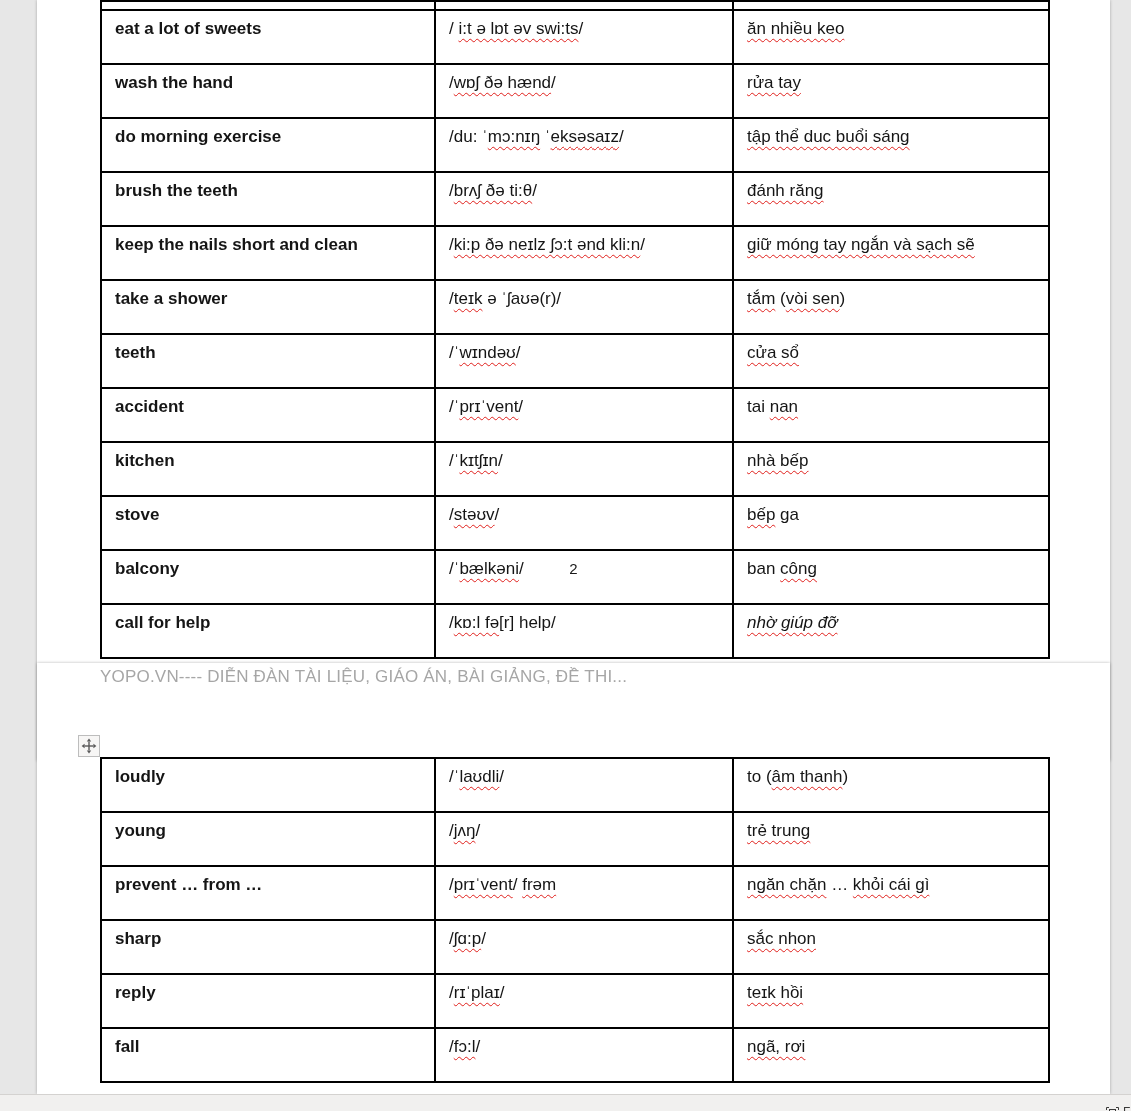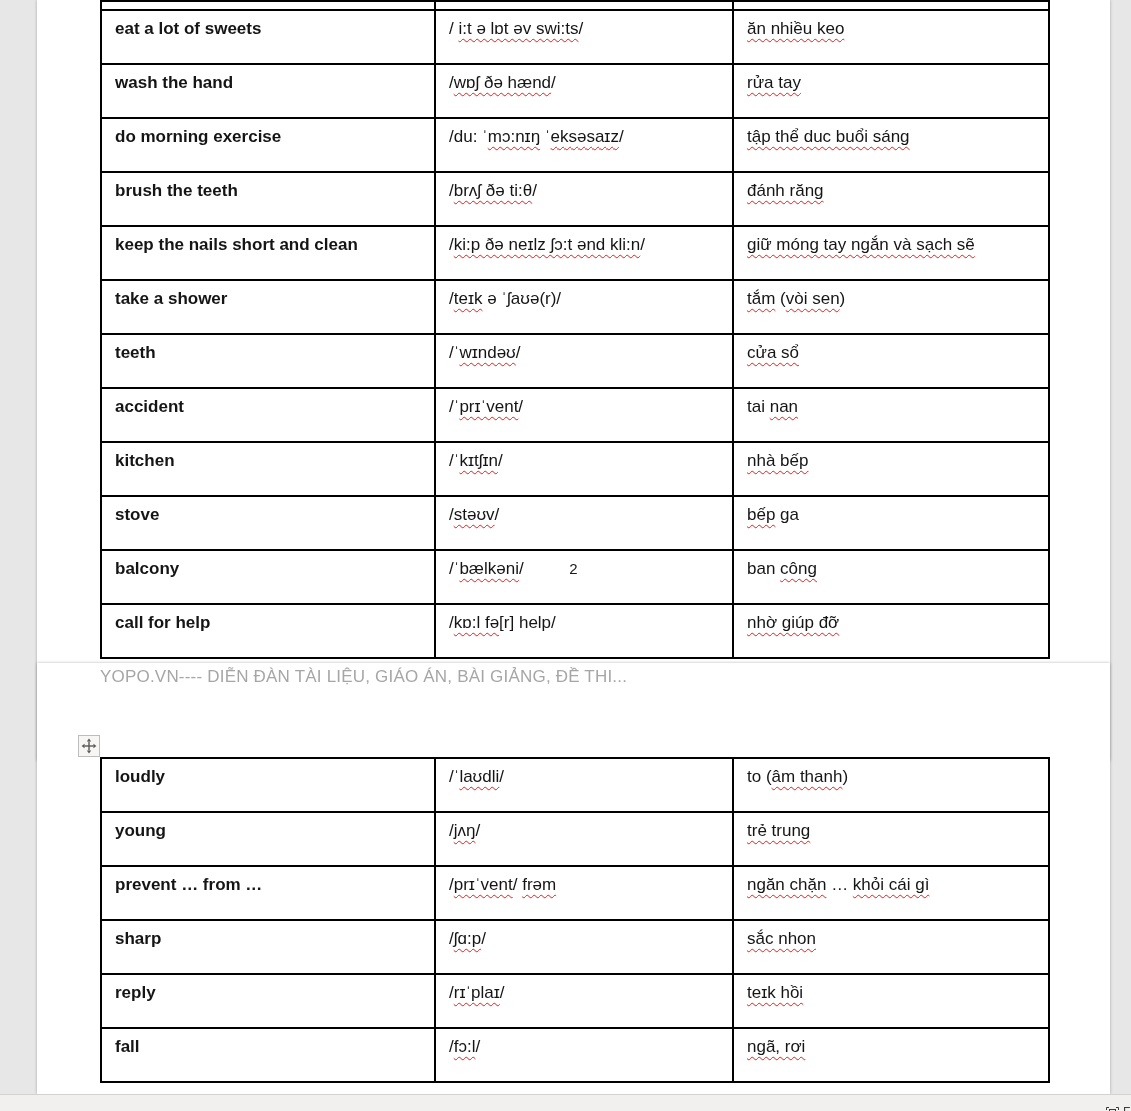--- a/index.html
+++ b/index.html
@@ -11,21 +11,21 @@
   .doc-header{position:absolute;left:63px;top:4px;font-size:17px;letter-spacing:.2px;color:#a6a6a6;white-space:nowrap;}
   .page-number{position:absolute;left:0;right:0;top:560px;text-align:center;font-size:15px;color:#1a1a1a;}
   table.vtab{border-collapse:collapse;table-layout:fixed;width:948px;position:absolute;}
   #table1{left:63px;top:0;}
   #table2{left:63px;top:94px;}
   table.vtab td{border:2px solid #000;height:44px;vertical-align:top;
     padding:6px 8px 2px 13px;font-size:17px;line-height:23px;color:#151515;
     overflow:hidden;white-space:nowrap;background:#fff;}
   table.vtab tr.partial td{height:7px;padding:0;}
   table.vtab td.word{font-weight:700;}
-  table.vtab td.vn.italic{}
+  table.vtab td.vn.italic{font-style:italic;}
   .sq{text-decoration-line:underline;text-decoration-style:wavy;
       text-decoration-color:#e0201c;text-decoration-thickness:1px;text-underline-offset:4px;}
   .move-handle{position:absolute;left:41px;top:72px;width:22px;height:22px;background:#f7f6f5;
       border:1px solid #bdbdbd;box-sizing:border-box;display:flex;align-items:center;justify-content:center;cursor:move;}
   .statusbar{position:absolute;left:0;top:1094px;width:1131px;height:17px;background:#f1f0ef;
       border-top:1px solid #d4d2d0;box-sizing:border-box;}
   .focus-btn{position:absolute;left:1106px;top:1px;height:32px;display:flex;align-items:center;gap:4px;
       font-size:12px;color:#3b3a39;white-space:nowrap;}
 </style>
 </head>

